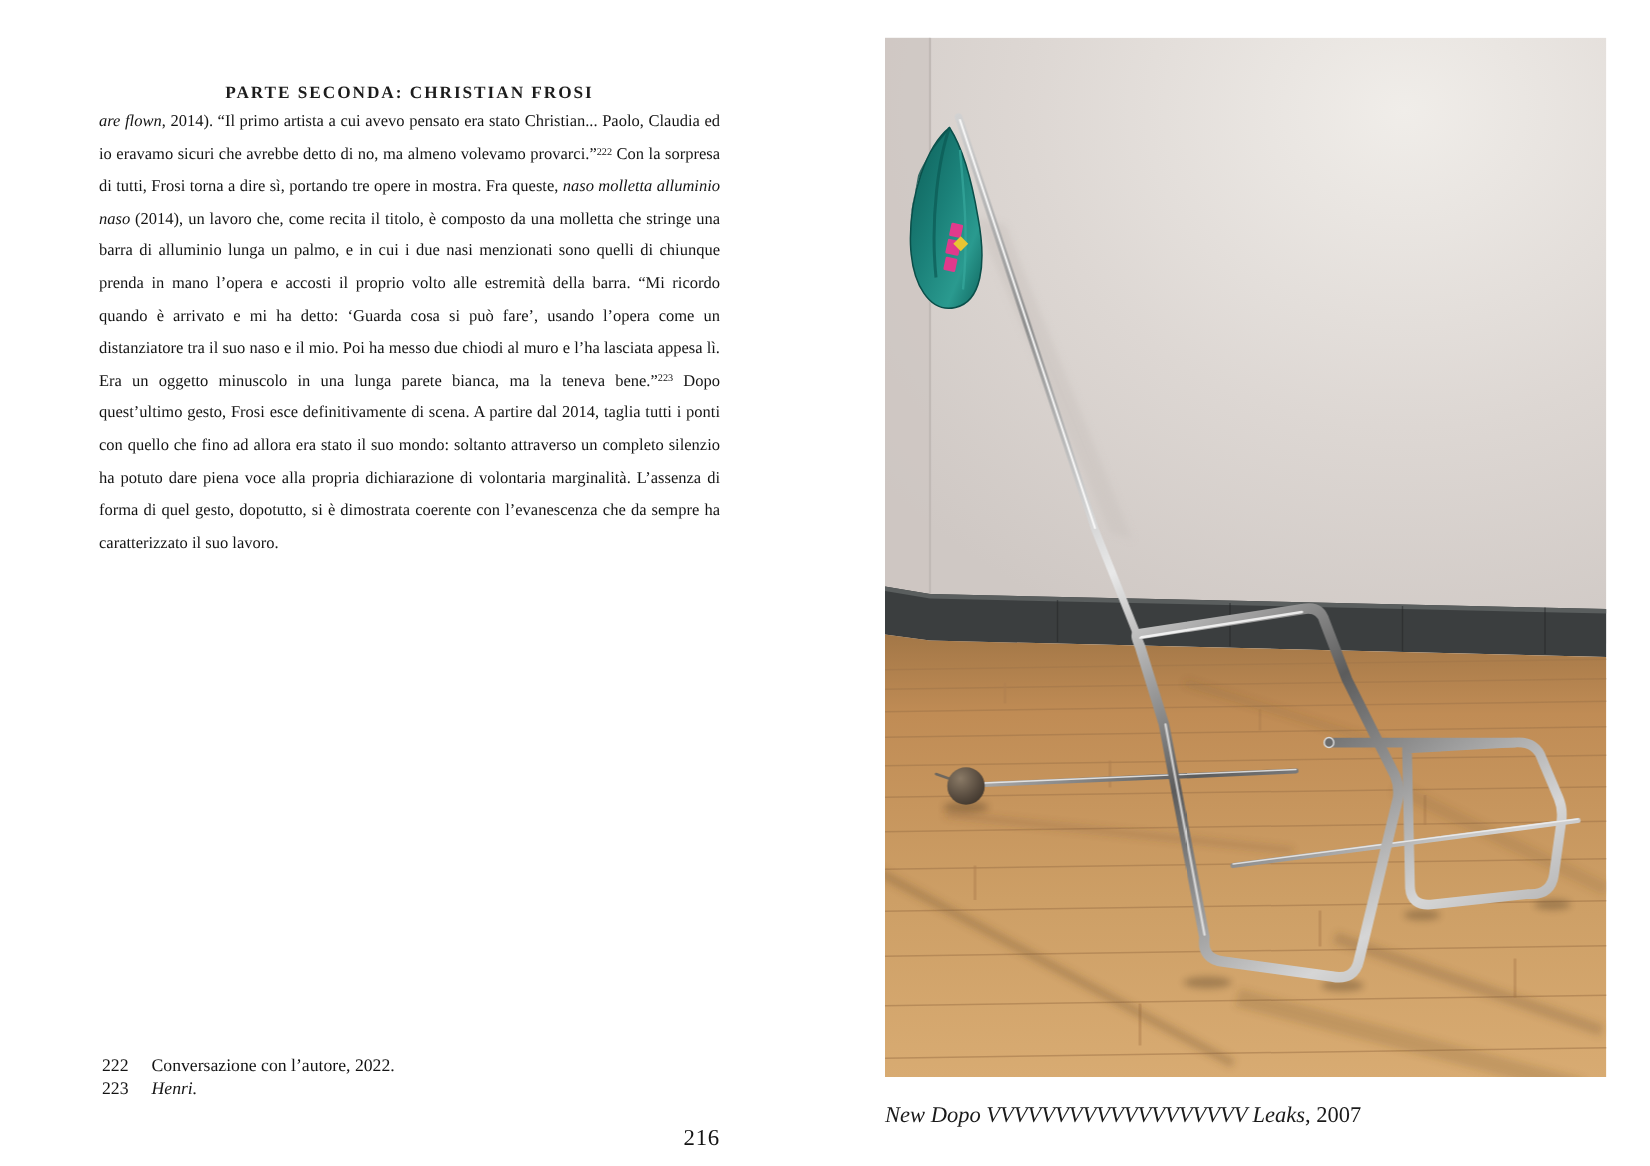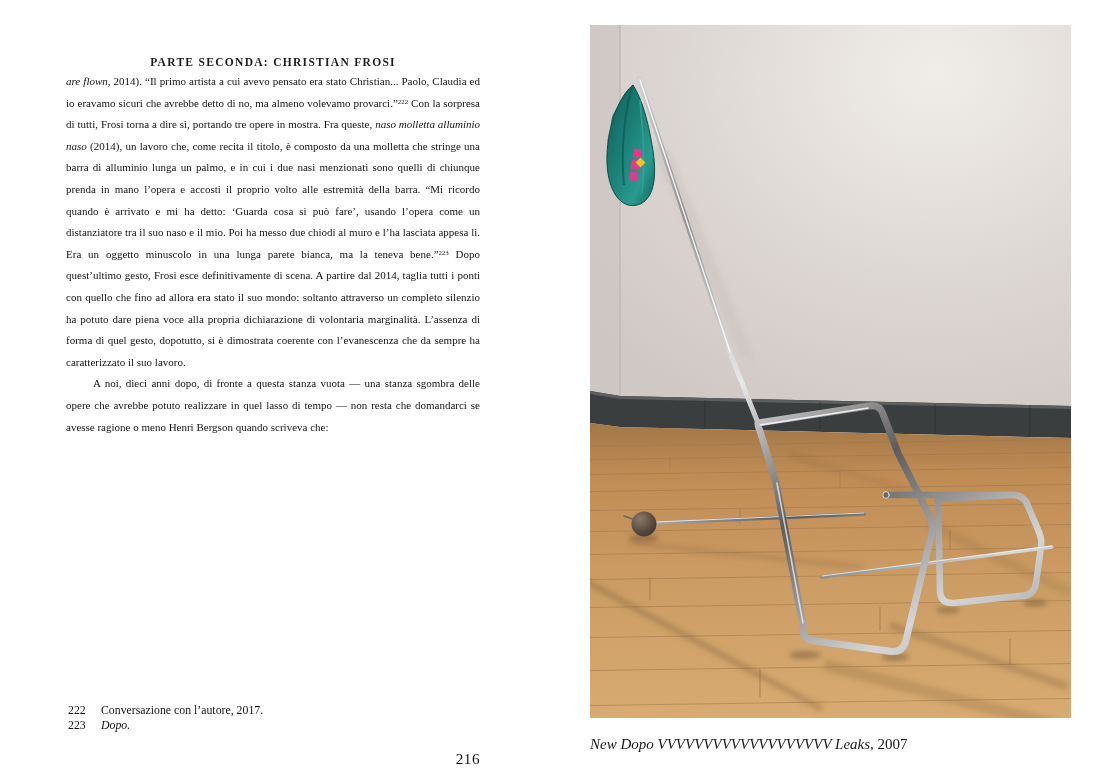--- a/index.html
+++ b/index.html
@@ -42,31 +42,30 @@
   }
 </style>
 </head>
 <body>
 
 <div class="left-page">
   <div class="running-head">PARTE SECONDA: CHRISTIAN FROSI</div>
 
   <div class="body-text">
     <p><i>are flown</i><span>, 2014). “Il primo artista a cui avevo pensato era stato Christian... Paolo, Claudia ed io eravamo sicuri che avrebbe detto di no, ma almeno volevamo provarci.”</span><sup>222</sup><span> Con la sorpresa di tutti, Frosi torna a dire sì, portando tre opere in mostra. Fra queste, </span><i>naso molletta alluminio naso</i><span> (2014), un lavoro che, come recita il titolo, è composto da una molletta che stringe una barra di alluminio lunga un palmo, e in cui i due nasi menzionati sono quelli di chiunque prenda in mano l’opera e accosti il proprio volto alle estremità della barra. “Mi ricordo quando è arrivato e mi ha detto: ‘Guarda cosa si può fare’, usando l’opera come un distanziatore tra il suo naso e il mio. Poi ha messo due chiodi al muro e l’ha lasciata appesa lì. Era un oggetto minuscolo in una lunga parete bianca, ma la teneva bene.”</span><sup>223</sup><span> Dopo quest’ultimo gesto, Frosi esce definitivamente di scena. A partire dal 2014, taglia tutti i ponti con quello che fino ad allora era stato il suo mondo: soltanto attraverso un completo silenzio ha potuto dare piena voce alla propria dichiarazione di volontaria marginalità. L’assenza di forma di quel gesto, dopotutto, si è dimostrata coerente con l’evanescenza che da sempre ha caratterizzato il suo lavoro.</span></p>
-    <p class="indented"><span>A noi, dieci anni dopo, di fronte a questa stanza vuota — una stanza sgombra delle opere che avrebbe potuto realizzare in quel lasso di tempo — non resta che domandarci se avesse ragione o meno Henri Bergson quando scriveva che:</span></p>
   </div>
 
   <div class="footnotes">
     <div class="footnote-row">
       <span class="footnote-number">222</span>
-      <span><span>Conversazione con l’autore, 2017.</span></span>
+      <span><span>Conversazione con l’autore, 2022.</span></span>
     </div>
     <div class="footnote-row">
       <span class="footnote-number">223</span>
-      <span><i>Dopo.</i></span>
+      <span><i>Henri.</i></span>
     </div>
   </div>
 
   <div class="page-number">216</div>
 </div>
 
 <div class="photo-frame">
   <svg width="481" height="693" viewBox="0 0 481 693" xmlns="http://www.w3.org/2000/svg">
     <defs>
       <radialGradient id="wallLight" cx="0.72" cy="0.12" r="0.95">

